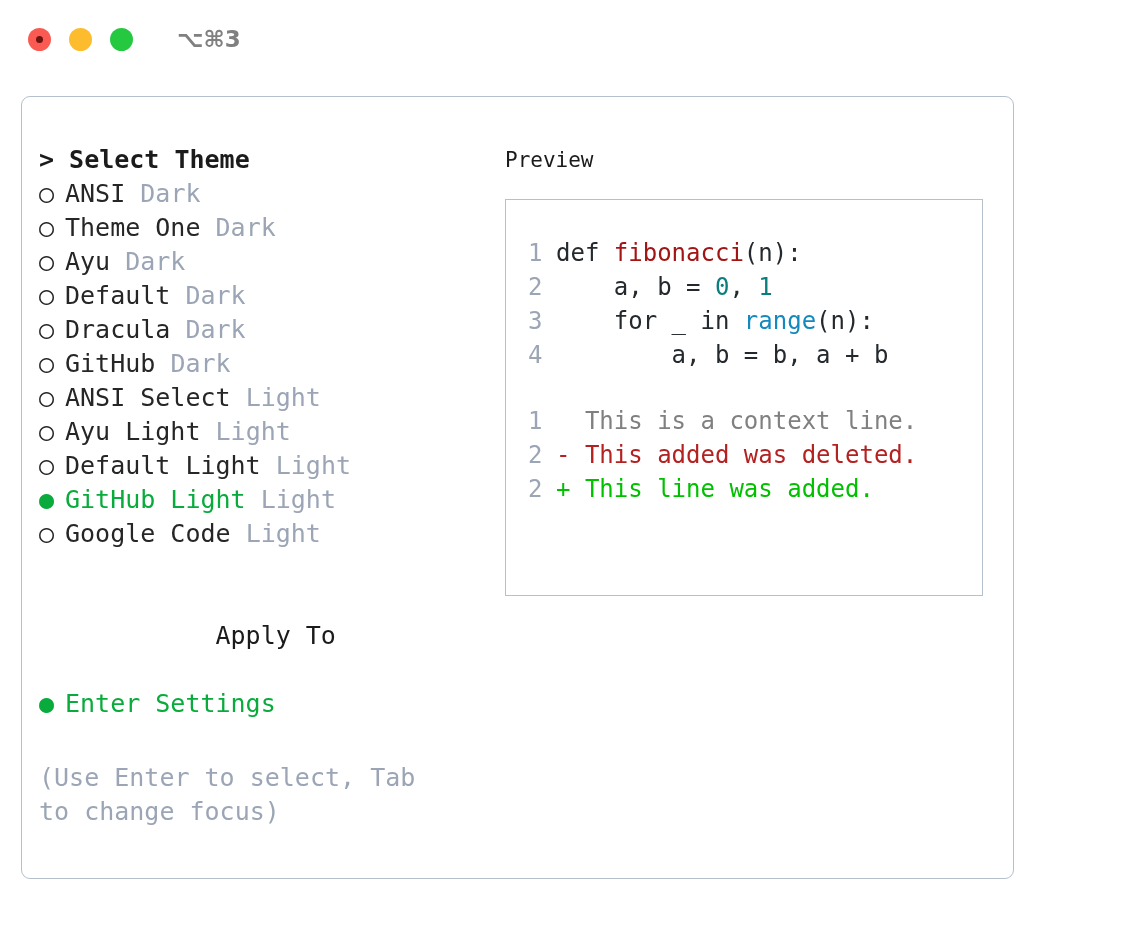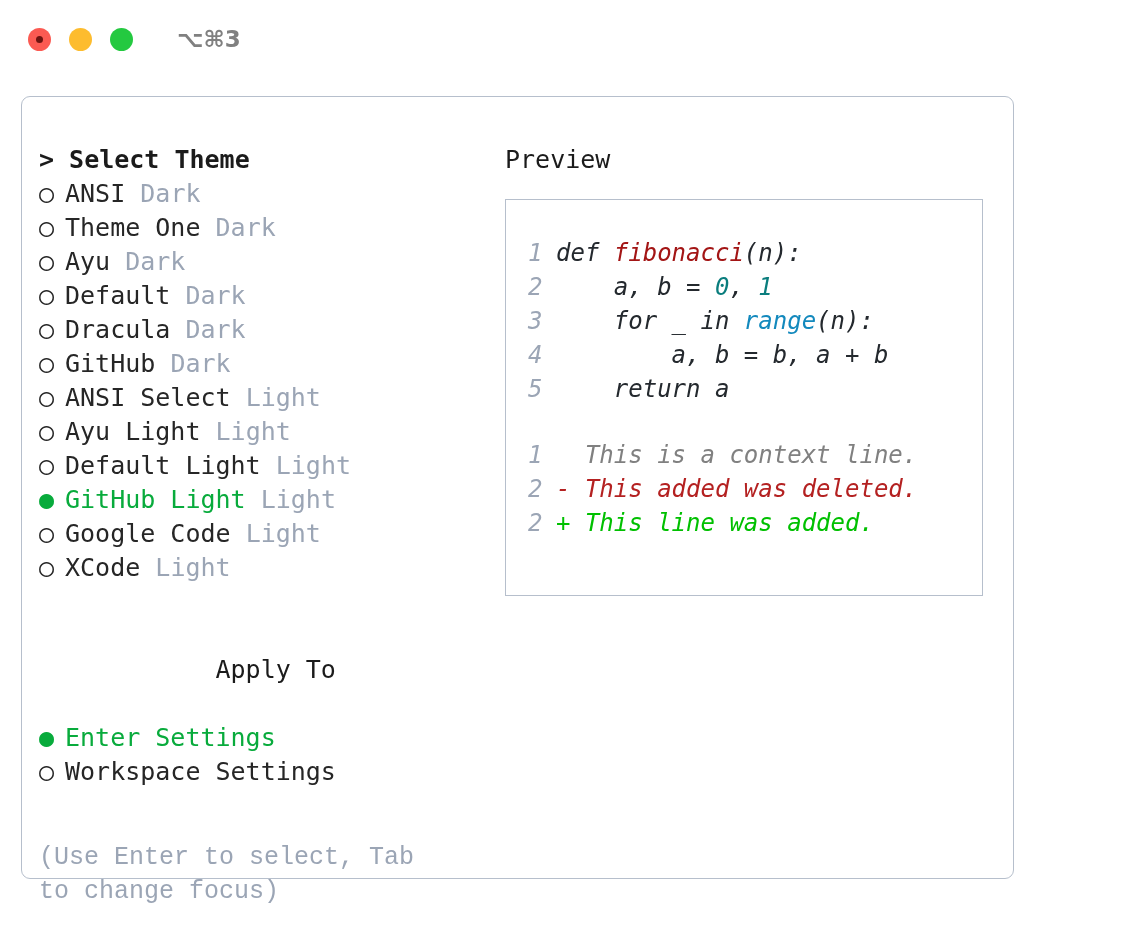--- a/index.html
+++ b/index.html
@@ -105,47 +105,45 @@
     color: #262626;
   }
   .marker.on { color: #08ab3c; }
   .opt-name { color: #262626; }
   .opt-name.sel { color: #08ab3c; }
   .opt-tag { color: #9ba5b5; }
 
   .spacer-row { height: 34px; }
 
   #hint {
-    margin-top: 52px;
+    margin-top: 40px;
     font-size: 25px;
     line-height: 34px;
     color: #9ba5b5;
     width: 420px;
-    font-family: Liberation Mono, monospace;
   }
 
   
   #right-col {
     padding-left: 18px;
     box-sizing: border-box;
   }
   #preview-title {
-    font-size: 25px;
+    font-size: 21px;
     color: #1b1b1b;
     line-height: 34px;
     margin-bottom: 22px;
   }
   #preview-box {
     width: 478px;
     height: 397px;
     box-sizing: border-box;
     border: 1.5px solid #b6bfcc;
     background: #ffffff;
     padding: 36px 14px 0 22px;
-    font-style: italic;
   }
   .code-line {
     font-size: 24px;
     line-height: 34px;
     white-space: pre;
     color: #24292e;
   }
   .ln {
     display: inline-block;
     width: 28px;
@@ -184,45 +182,42 @@
             <div class="opt-row"><span class="marker">○</span><span class="opt-name">Theme One</span> <span class="opt-tag">Dark</span></div>
             <div class="opt-row"><span class="marker">○</span><span class="opt-name">Ayu</span> <span class="opt-tag">Dark</span></div>
             <div class="opt-row"><span class="marker">○</span><span class="opt-name">Default</span> <span class="opt-tag">Dark</span></div>
             <div class="opt-row"><span class="marker">○</span><span class="opt-name">Dracula</span> <span class="opt-tag">Dark</span></div>
             <div class="opt-row"><span class="marker">○</span><span class="opt-name">GitHub</span> <span class="opt-tag">Dark</span></div>
             <div class="opt-row"><span class="marker">○</span><span class="opt-name">ANSI Select</span> <span class="opt-tag">Light</span></div>
             <div class="opt-row"><span class="marker">○</span><span class="opt-name">Ayu Light</span> <span class="opt-tag">Light</span></div>
             <div class="opt-row"><span class="marker">○</span><span class="opt-name">Default Light</span> <span class="opt-tag">Light</span></div>
             <div class="opt-row"><span class="marker on">●</span><span class="opt-name sel">GitHub Light</span> <span class="opt-tag">Light</span></div>
             <div class="opt-row"><span class="marker">○</span><span class="opt-name">Google Code</span> <span class="opt-tag">Light</span></div>
-            <div class="opt-row"><span class="marker">○</span><span class="opt-name">XCode</span> <span class="opt-tag">Light</span></div>
           </div>
 
         <div class="spacer-row"></div>
 
         <div class="section-title">
           <span class="marker"></span><span>Apply To</span>
         </div>
         <div id="apply-list">
             <div class="opt-row"><span class="marker on">●</span><span class="opt-name sel">Enter Settings</span></div>
-            <div class="opt-row"><span class="marker">○</span><span class="opt-name">Workspace Settings</span></div>
           </div>
 
         <div id="hint">(Use Enter to select, Tab to change focus)</div>
       </div>
 
       <div id="right-col">
         <div id="preview-title">Preview</div>
         <div id="preview-box">
           <div id="code-block">
               <div class="code-line"><span class="ln">1</span><span class="tok-plain">def </span><span class="tok-fn">fibonacci</span><span class="tok-plain">(n):</span></div>
               <div class="code-line"><span class="ln">2</span><span class="tok-plain">    a, b = </span><span class="tok-num">0</span><span class="tok-plain">, </span><span class="tok-num">1</span></div>
               <div class="code-line"><span class="ln">3</span><span class="tok-plain">    for _ in </span><span class="tok-call">range</span><span class="tok-plain">(n):</span></div>
               <div class="code-line"><span class="ln">4</span><span class="tok-plain">        a, b = b, a + b</span></div>
-              <div class="code-line"><span class="ln">5</span><span class="tok-plain">    return a</span></div>
             </div>
           <div class="diff-gap"></div>
           <div id="diff-block">
               <div class="code-line"><span class="ln">1</span><span class="diff-ctx">  </span><span class="diff-ctx">This is a context line.</span></div>
               <div class="code-line"><span class="ln">2</span><span class="diff-del">- </span><span class="diff-del">This added was deleted.</span></div>
               <div class="code-line"><span class="ln">2</span><span class="diff-add">+ </span><span class="diff-add">This line was added.</span></div>
             </div>
         </div>
       </div>
 

